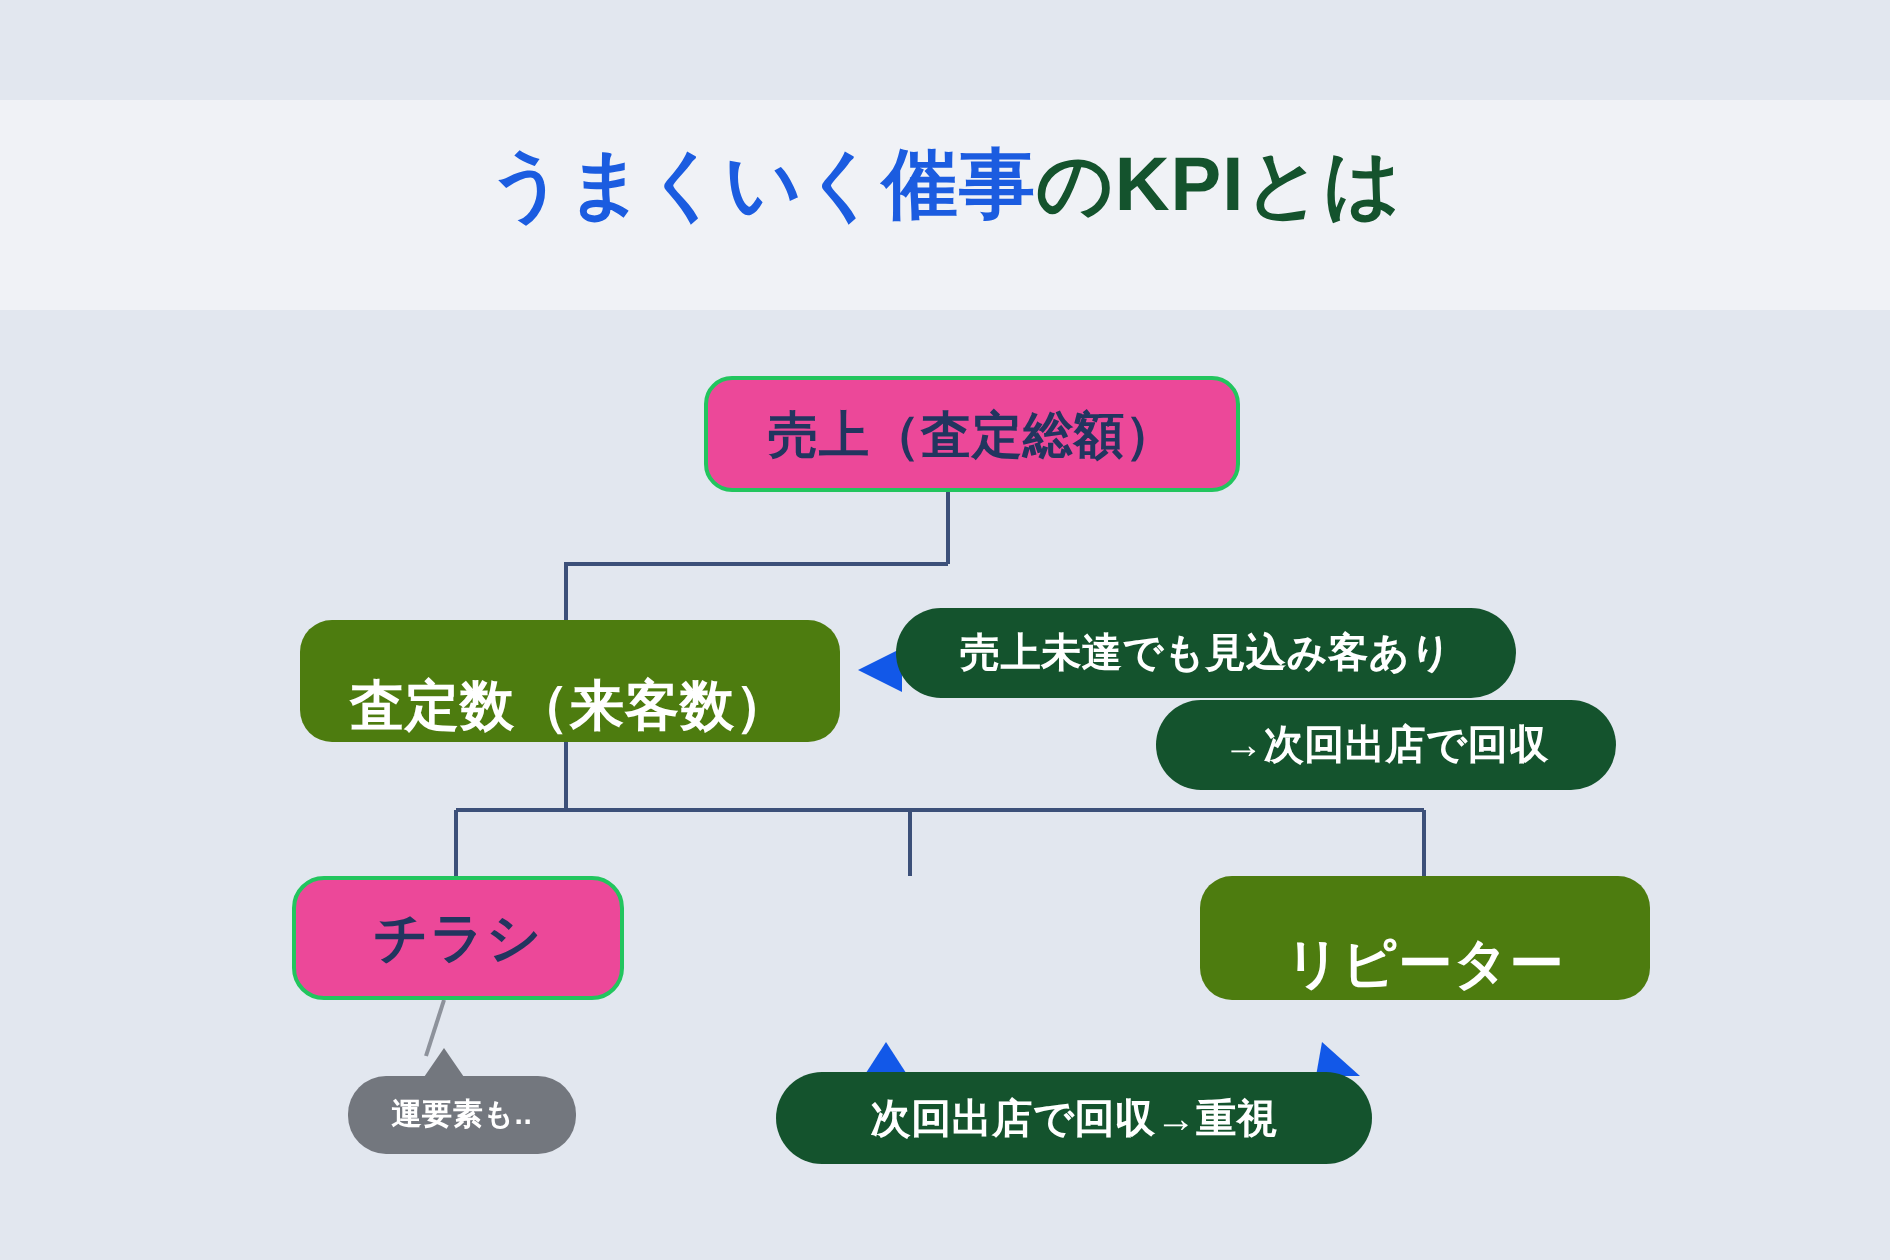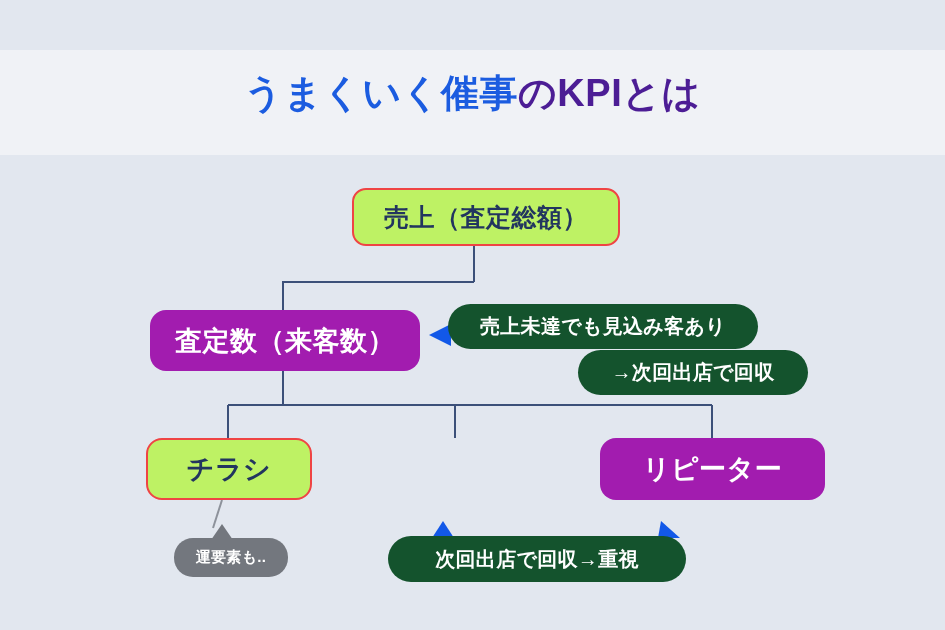--- a/index.html
+++ b/index.html
@@ -38,21 +38,21 @@
     left: 0;
     width: 945px;
     text-align: center;
     font-size: 38px;
     font-weight: 700;
     letter-spacing: 0.5px;
     line-height: 1;
     white-space: nowrap;
   }
   .t-blue { color: #1b5ce0; }
-  .t-navy { color: #4c1d95; }
+  .t-navy { color: #14532d; }
 
   
   #wires {
     position: absolute;
     left: 0;
     top: 0;
     width: 945px;
     height: 630px;
     pointer-events: none;
   }
@@ -63,27 +63,28 @@
     box-sizing: border-box;
     display: flex;
     align-items: center;
     justify-content: center;
     border-radius: 14px;
     font-weight: 700;
     white-space: nowrap;
     letter-spacing: 0.5px;
   }
   .node.outline {
-    background: #bef264;
-    border: 2px solid #ef4444;
+    background: #ec4899;
+    border: 2px solid #22c55e;
     color: #22355f;
   }
   .node.filled {
-    background: #a21caf;
+    background: #4d7c0f;
     color: #ffffff;
+    align-items: flex-end;
   }
 
   #node-sales      { left: 352px; top: 188px; width: 268px; height: 58px; font-size: 25px; }
   #node-appraisal  { left: 150px; top: 310px; width: 270px; height: 61px; font-size: 27px; border-radius: 16px; }
   #node-flyer      { left: 146px; top: 438px; width: 166px; height: 62px; font-size: 27px; border-radius: 16px; }
   #node-voice      { left: 375px; top: 438px; width: 160px; height: 62px; font-size: 27px; border-radius: 16px; }
   #node-repeater   { left: 600px; top: 438px; width: 225px; height: 62px; font-size: 27px; border-radius: 16px; }
 
   
   .bubble {

